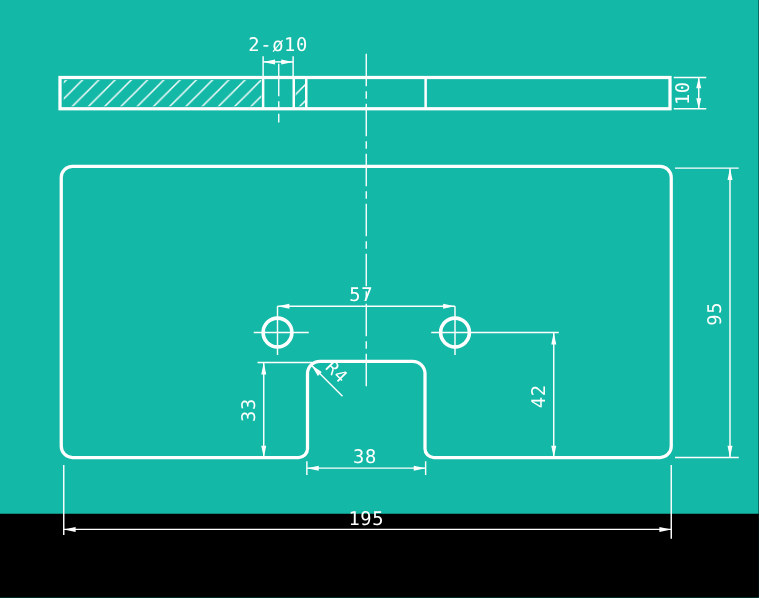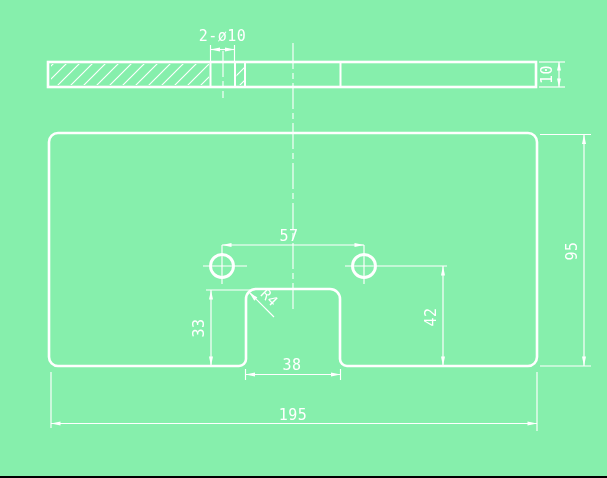--- a/index.html
+++ b/index.html
@@ -5,22 +5,22 @@
   html, body {
     margin: 0;
     padding: 0;
     background: #000;
     width: 607px;
     height: 478px;
     overflow: hidden;
   }
   .cad-canvas {
     width: 607px;
-    height: 476px;
-    background: #86efac;
+    height: 411px;
+    background: #14b8a6;
     display: block;
   }
   svg { display: block; }
   .outline  { stroke: #fff; stroke-width: 2.6; fill: none; }
   .edge     { stroke: #fff; stroke-width: 2.0; fill: none; }
   .thin     { stroke: #fff; stroke-width: 1.15; fill: none; }
   .center   { stroke: #fff; stroke-width: 1.1; fill: none; stroke-dasharray: 26 4 6 4; }
   .hole     { stroke: #fff; stroke-width: 2.9; fill: none; }
   .arrow    { fill: #fff; stroke: none; }
   text {

